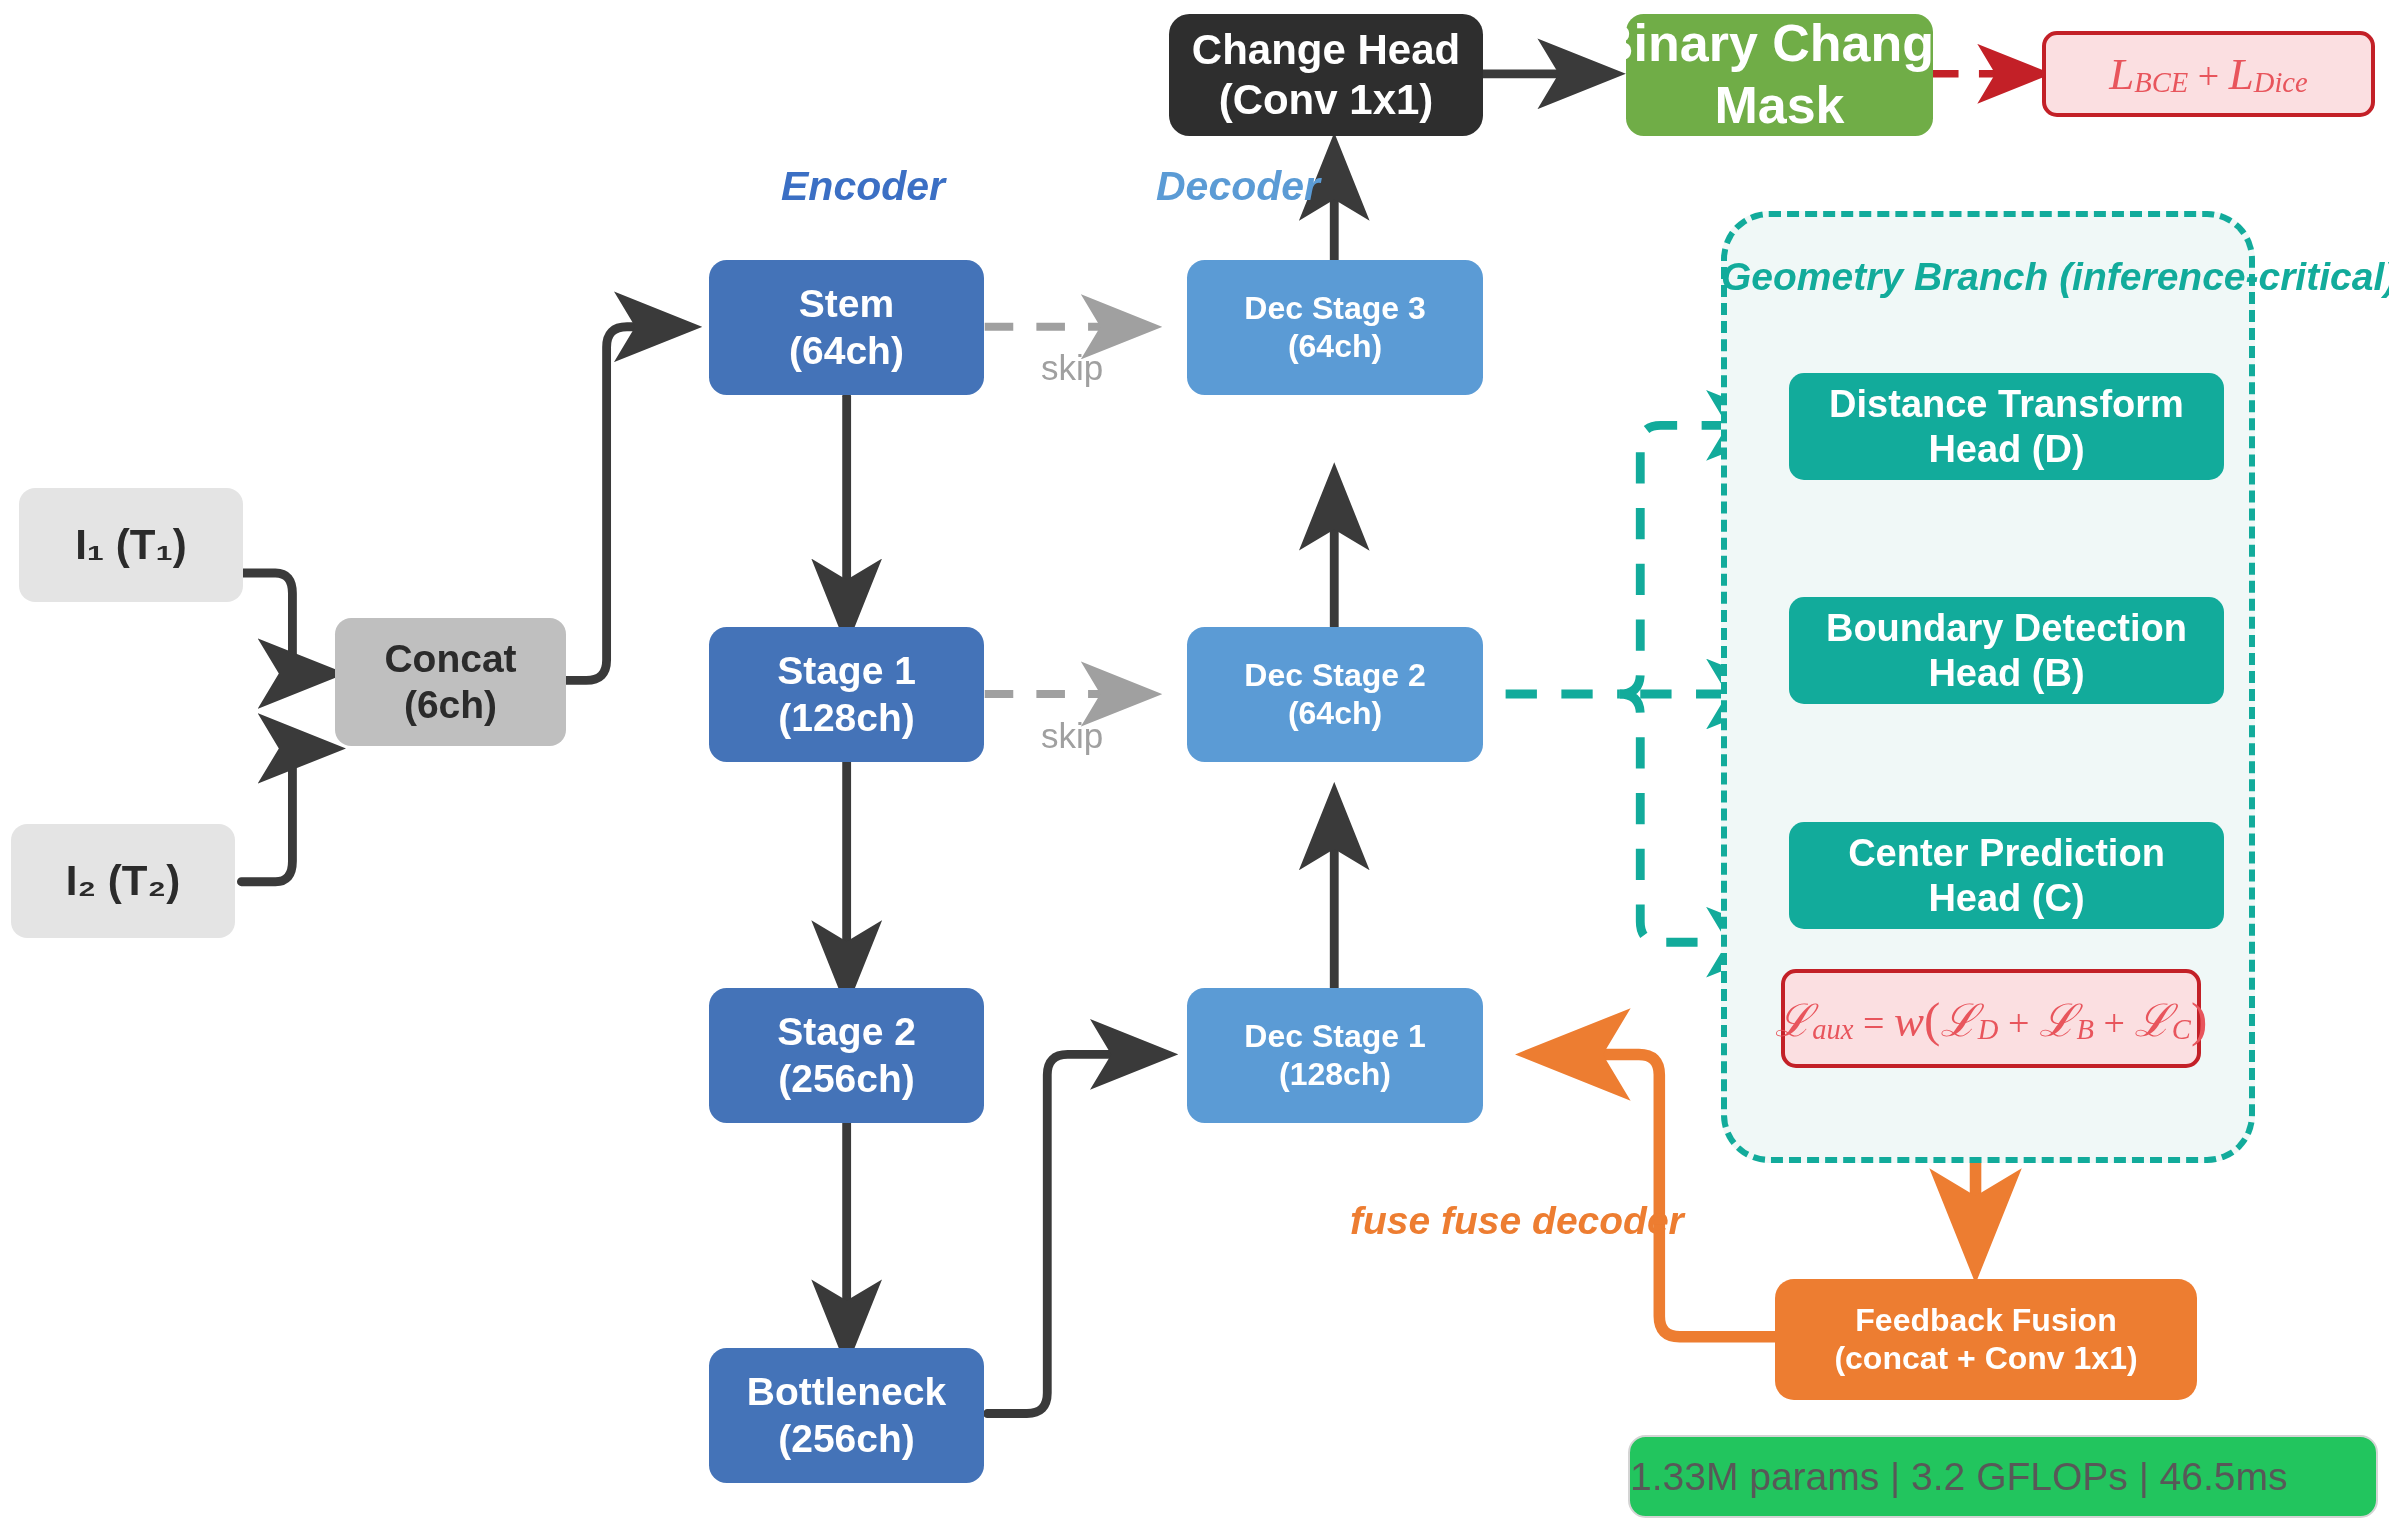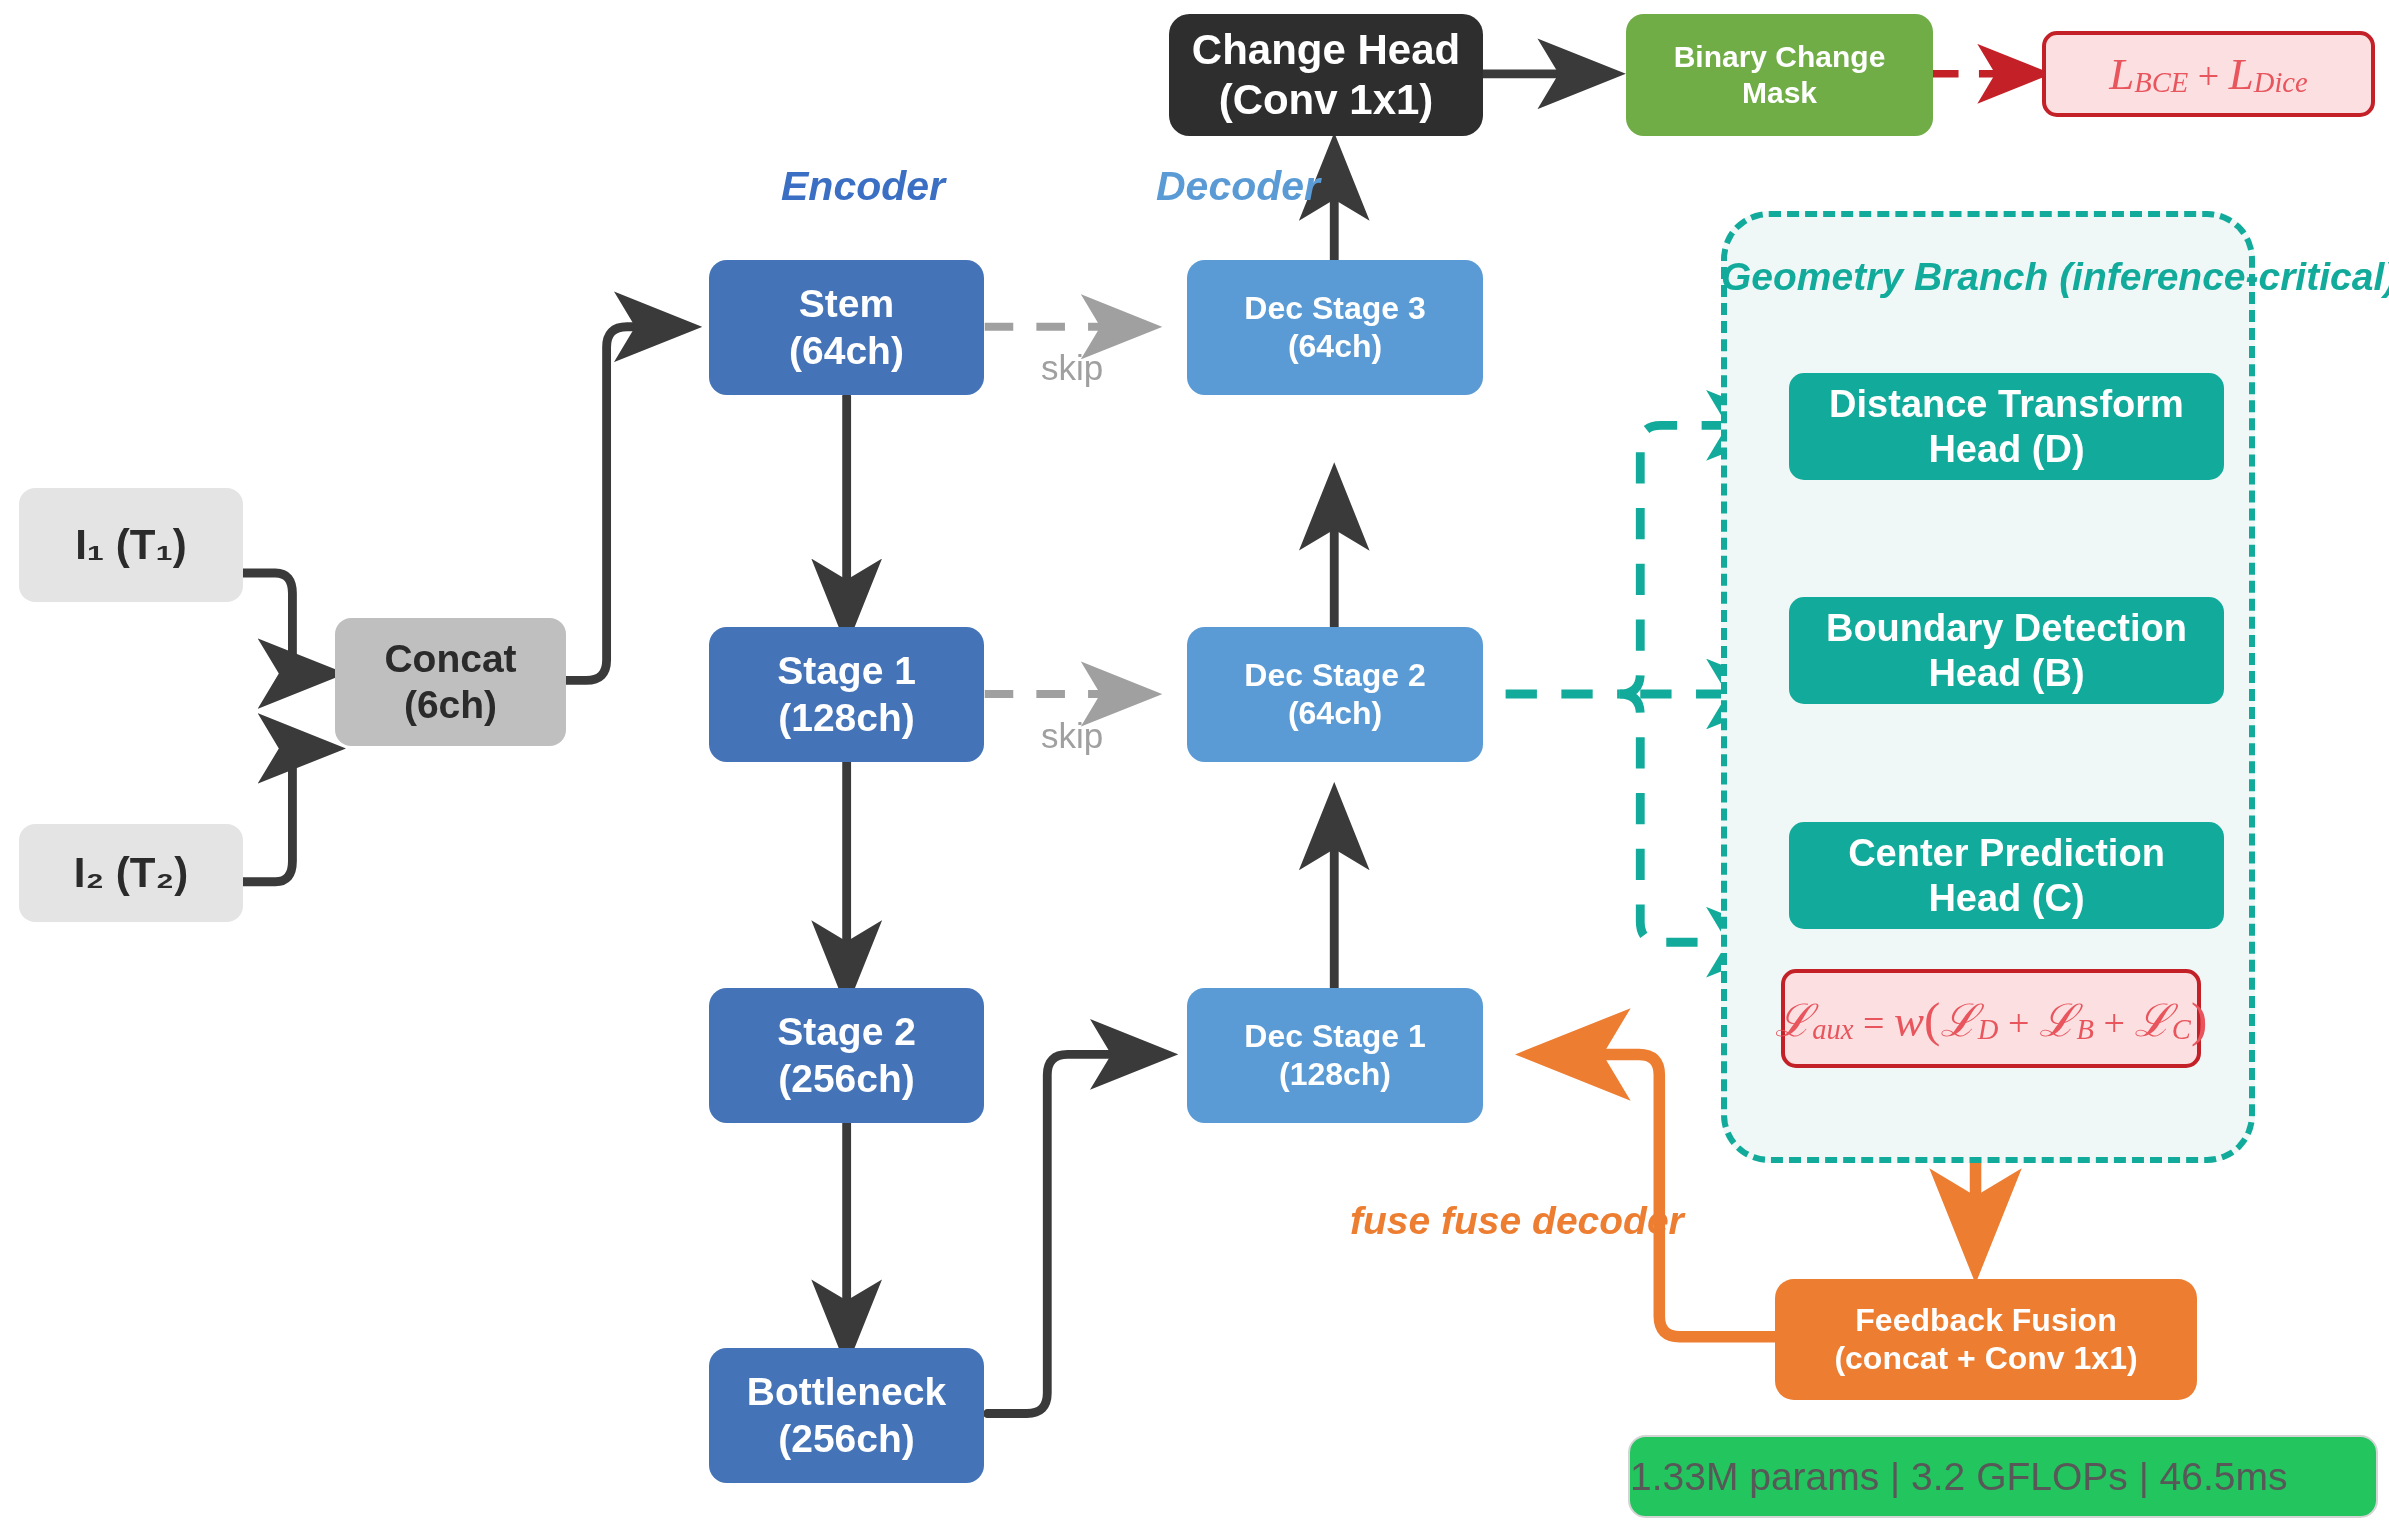--- a/index.html
+++ b/index.html
@@ -25,21 +25,21 @@
     color:#ffffff;
   }
   .node .ln{display:block;white-space:nowrap;}
 
   
   .n-input{background:#e4e4e4;color:#2b2b2b;font-size:42px;border-radius:16.3px;}
   .n-concat{background:#bfbfbf;color:#2b2b2b;font-size:39px;border-radius:16.3px;}
   .n-enc{background:#4473b8;font-size:39px;}
   .n-dec{background:#5b9bd5;font-size:32px;}
   .n-head{background:#2e2e2e;font-size:42px;border-radius:20.4px;}
-  .n-mask{background:#70ad47;font-size:30px;border-radius:17.7px;}
+  .n-mask{background:#70ad47;font-size:52px;border-radius:17.7px;}
   .n-geo{background:#12ab9b;font-size:38px;border-radius:15px;}
   .n-fuse{background:#ed7d31;font-size:32px;border-radius:19px;}
 
   
   .grouplabel{
     position:absolute;
     font-style:italic;font-weight:bold;
     white-space:nowrap;
   }
   .lbl-encoder{color:#3b6fc4;font-size:41px;}
@@ -167,21 +167,21 @@
 
   <div class="grouplabel lbl-geo" style="left:1721px;top:252px;width:534px;">
     <span class="ln">Geometry Branch</span>
     <span class="ln">(inference-critical)</span>
   </div>
 
   <div class="node n-input" style="left:19px;top:488px;width:224px;height:114px;">
     <span class="ln">I₁ (T₁)</span>
   </div>
 
-  <div class="node n-input" style="left:19px;top:824px;width:224px;height:98px;">
+  <div class="node n-input" style="left:11px;top:824px;width:224px;height:114px;">
     <span class="ln">I₂ (T₂)</span>
   </div>
 
   <div class="node n-concat" style="left:335px;top:618px;width:231px;height:128px;">
     <span class="ln">Concat</span>
     <span class="ln">(6ch)</span>
   </div>
 
   <div class="grouplabel lbl-encoder" style="left:781px;top:163px;">
     <span>Encoder</span>

